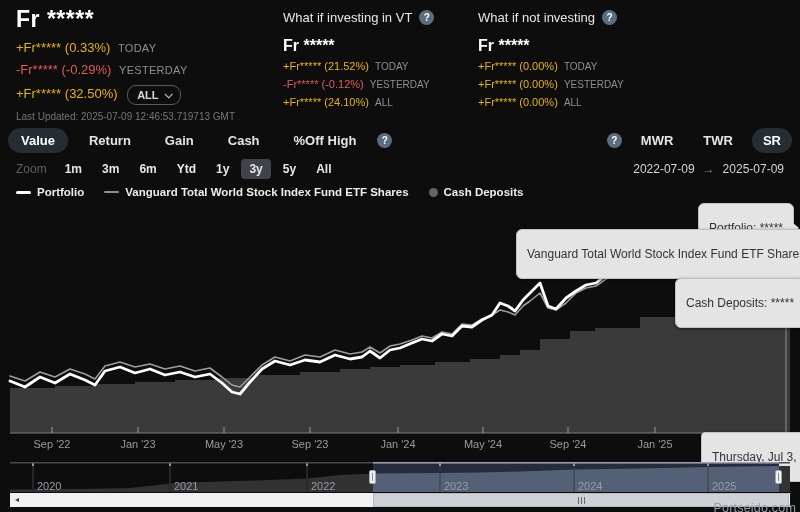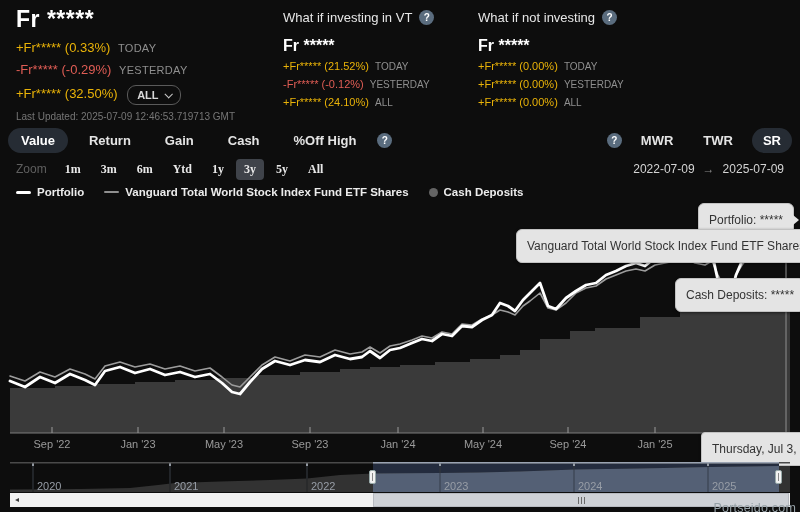--- a/index.html
+++ b/index.html
@@ -43,39 +43,39 @@
   .toolbar { position:absolute; top:127px; left:0; right:0; height:26px; display:flex; justify-content:space-between; align-items:center; padding:0 8px; }
   .tabs-left, .tabs-right { display:flex; align-items:center; gap:8px; }
   .tab { background:none; border:none; color:#e4e4e4; font-weight:bold; font-size:13px; padding:5px 13px; cursor:pointer; font-family:inherit; border-radius:15px; }
   .tab.active { background:#262c34; color:#fff; }
   .tabs-right .tab { padding:5px 11px; }
 
   
   .zoomrow { position:absolute; top:158px; left:0; right:0; height:22px; display:flex; justify-content:space-between; align-items:center; padding:0 16px; }
   .zoom-left { display:flex; align-items:center; gap:4px; }
   .zoom-label { color:#5f5f5f; font-size:12px; margin-right:6px; }
-  .zbtn { background:none; border:none; color:#e8e8e8; font-weight:bold; font-size:12px; padding:3px 8px; border-radius:4px; cursor:pointer; font-family:Liberation Serif, serif; }
+  .zbtn { background:none; border:none; color:#e8e8e8; font-weight:bold; font-size:12px; padding:3px 8px; border-radius:4px; cursor:pointer; font-family:Liberation Sans, sans-serif; }
   .zbtn.active { background:#3f434a; }
   .range { font-size:12px; color:#d4d4d4; display:flex; gap:8px; align-items:center; }
   .range .arrow { color:#8a8a8a; }
 
   
   .legend { position:absolute; top:186px; left:16px; display:flex; align-items:center; gap:20px; }
   .legend-item { display:flex; align-items:center; gap:6px; font-size:11.5px; font-weight:bold; color:#ececec; cursor:pointer; }
   .sw-line-white { width:15px; height:3px; background:#fff; border-radius:2px; }
   .sw-line-gray  { width:15px; height:2px; background:#8f8f8f; border-radius:2px; }
   .sw-dot-gray   { width:9px; height:9px; background:#646464; border-radius:50%; }
 
   
   .chart { position:absolute; top:203px; left:0; width:800px; height:254px; }
   .chart svg { position:absolute; top:0; left:0; }
   .axis-label { position:absolute; top:235px; transform:translateX(-50%); font-size:11px; color:#9a9a9a; white-space:nowrap; }
   .tooltip {
     position:absolute; background:#e4e4e4; color:#333; font-size:12px;
-    padding:9px 10px; border-radius:6px; border:1px solid #c2c2c2;
+    padding:17px 10px; border-radius:6px; border:1px solid #c2c2c2;
     white-space:nowrap; box-shadow:0 1px 3px rgba(0,0,0,.5);
   }
   .tooltip:after {
     content:""; position:absolute; right:-6px; top:50%; transform:translateY(-50%);
     border-top:5px solid transparent; border-bottom:5px solid transparent; border-left:6px solid #e4e4e4;
   }
   .tooltip.date:after { display:none; }
   .tt-portfolio { top:0px;  left:698px; }
   .tt-vanguard  { top:26px; left:516px; }
   .tt-cash      { top:75px; left:675px; }

